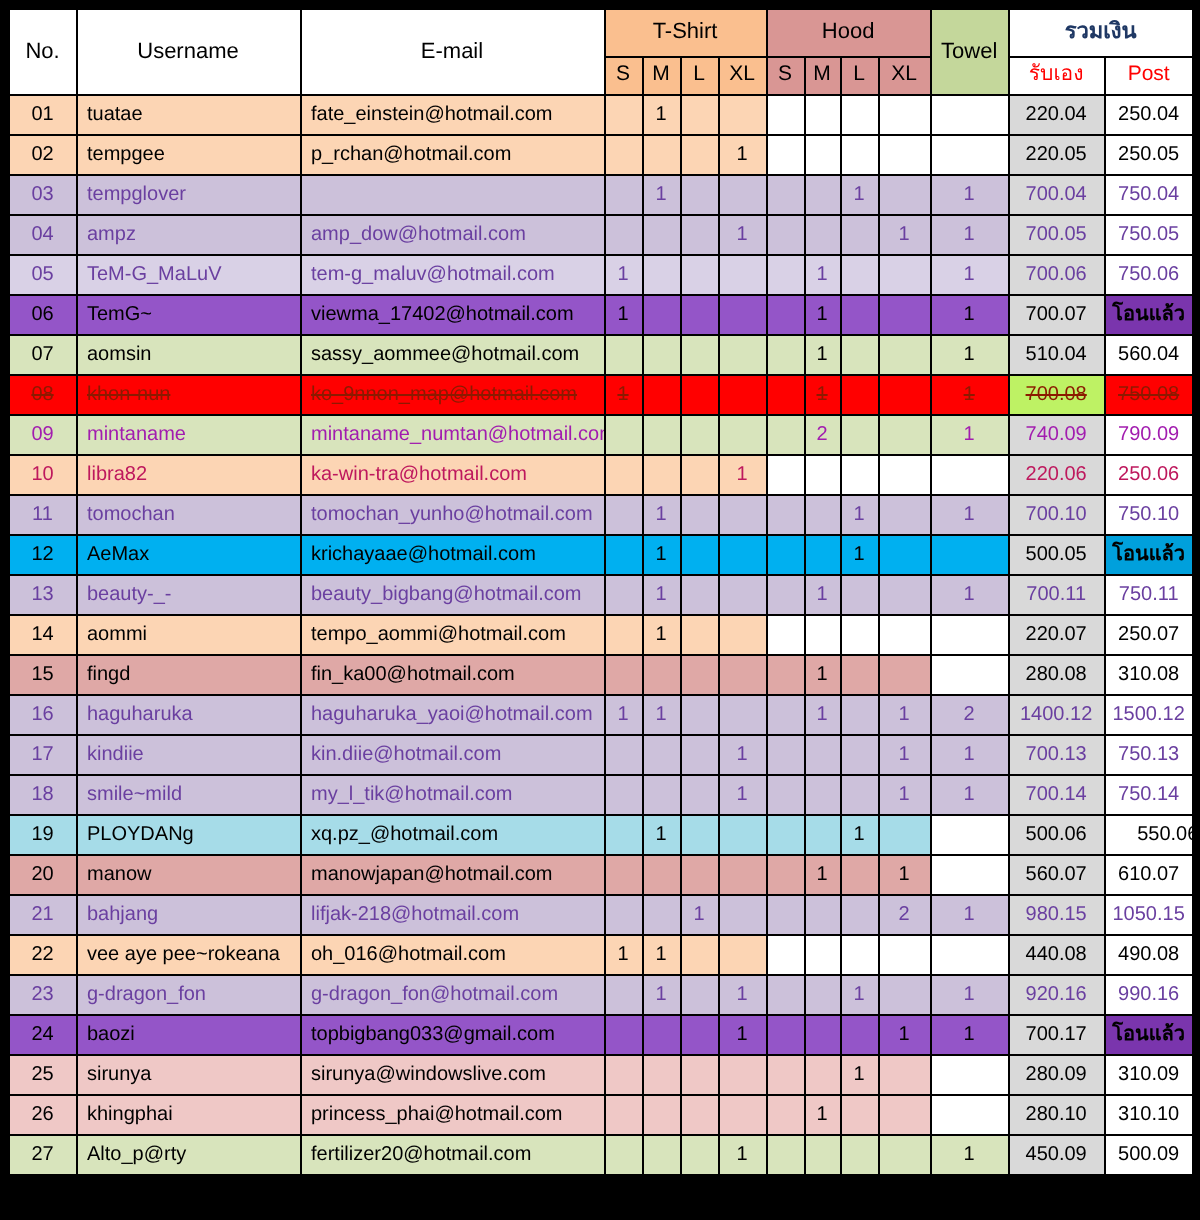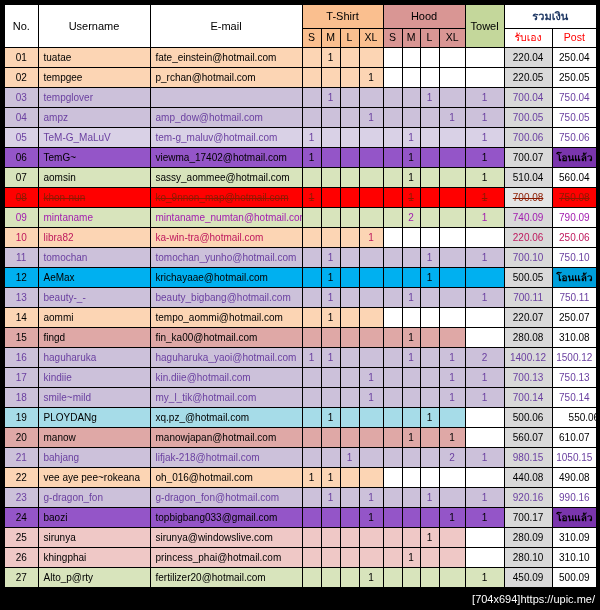--- a/index.html
+++ b/index.html
@@ -205,21 +205,21 @@
           <td class="c-left" style="background: rgb(255, 0, 0);">ko_9nnon_map@hotmail.com</td>
           <td style="background: rgb(255, 0, 0);">1</td>
           <td style="background: rgb(255, 0, 0);"></td>
           <td style="background: rgb(255, 0, 0);"></td>
           <td style="background: rgb(255, 0, 0);"></td>
           <td style="background: rgb(255, 0, 0);"></td>
           <td style="background: rgb(255, 0, 0);">1</td>
           <td style="background: rgb(255, 0, 0);"></td>
           <td style="background: rgb(255, 0, 0);"></td>
           <td style="background: rgb(255, 0, 0);">1</td>
-          <td class="num" style="background: #e5e5e5;">700.08</td>
+          <td class="num" style="background: #bef264;">700.08</td>
           <td class="num" style="background: rgb(255, 0, 0);">750.08</td>
         </tr>
         <tr style="color: #a21caf; margin-top: 48px;">
           <td style="background: rgb(216, 228, 188);">09</td>
           <td class="c-left" style="background: rgb(216, 228, 188);">mintaname</td>
           <td class="c-left" style="background: rgb(216, 228, 188);">mintaname_numtan@hotmail.com</td>
           <td style="background: rgb(216, 228, 188);"></td>
           <td style="background: rgb(216, 228, 188);"></td>
           <td style="background: rgb(216, 228, 188);"></td>
           <td style="background: rgb(216, 228, 188);"></td>
@@ -514,14 +514,13 @@
           <td style="background: rgb(216, 228, 188);"></td>
           <td style="background: rgb(216, 228, 188);"></td>
           <td style="background: rgb(216, 228, 188);"></td>
           <td style="background: rgb(216, 228, 188);"></td>
           <td style="background: rgb(216, 228, 188);">1</td>
           <td class="num" style="background: rgb(217, 217, 217);">450.09</td>
           <td class="num" style="background: rgb(255, 255, 255);">500.09</td>
         </tr>
       </tbody>
   </table>
-  <div class="watermark">[704x694]https://upic.me/</div>
 </div>
 
 </body></html>

